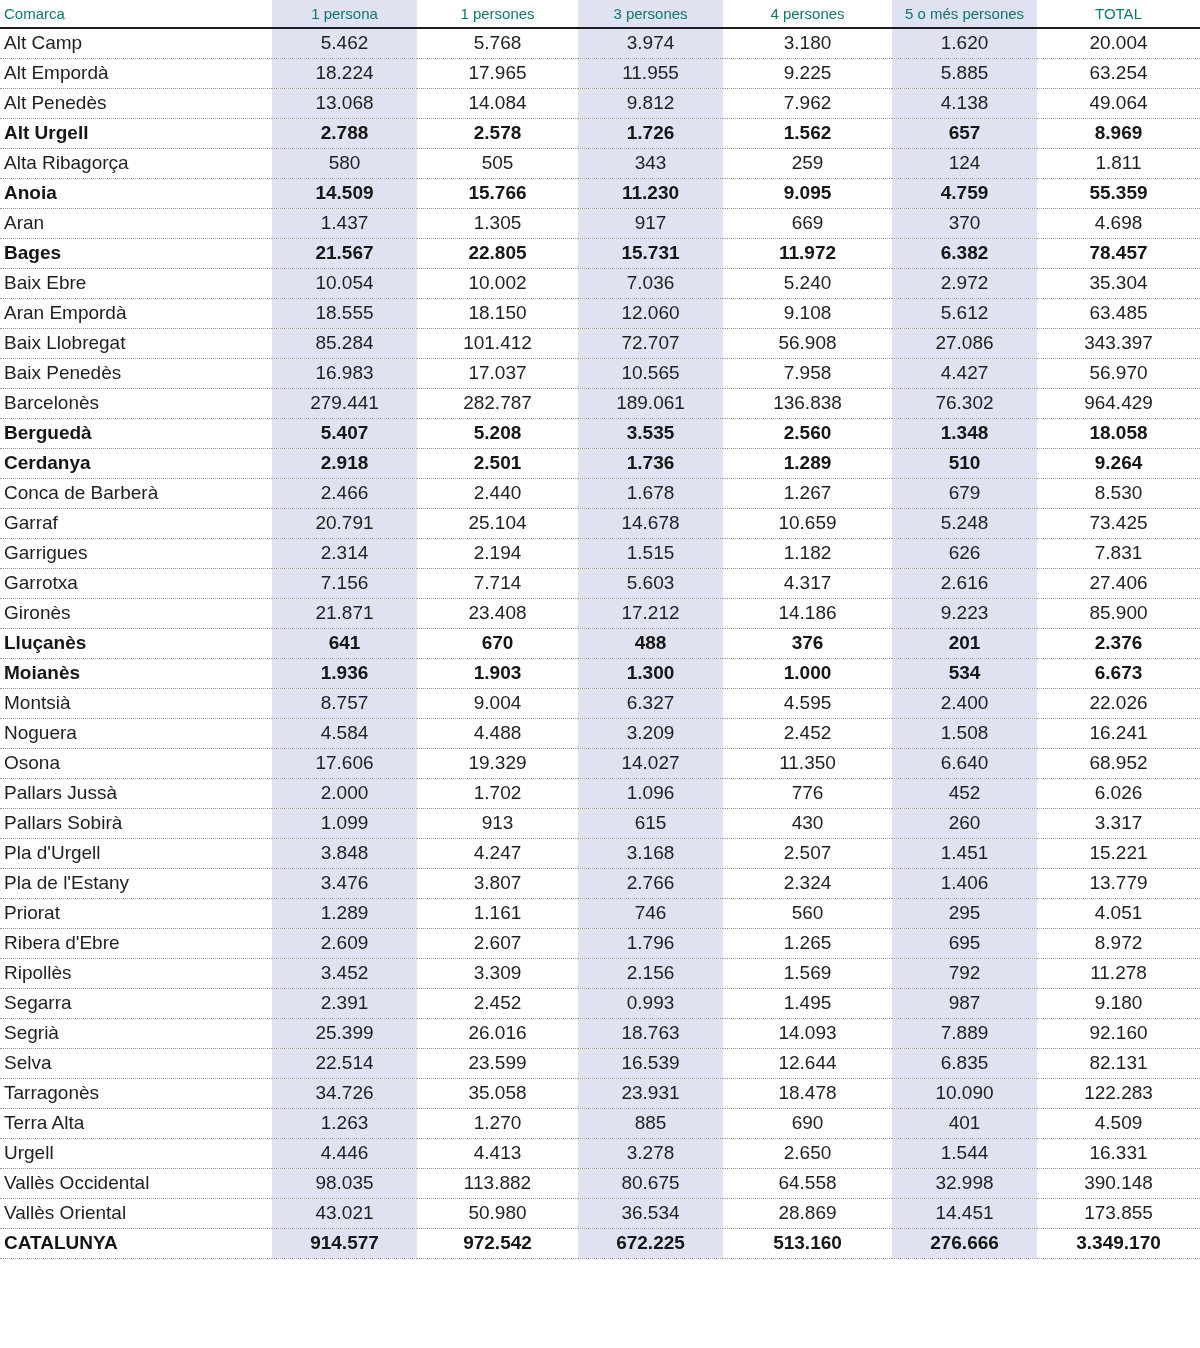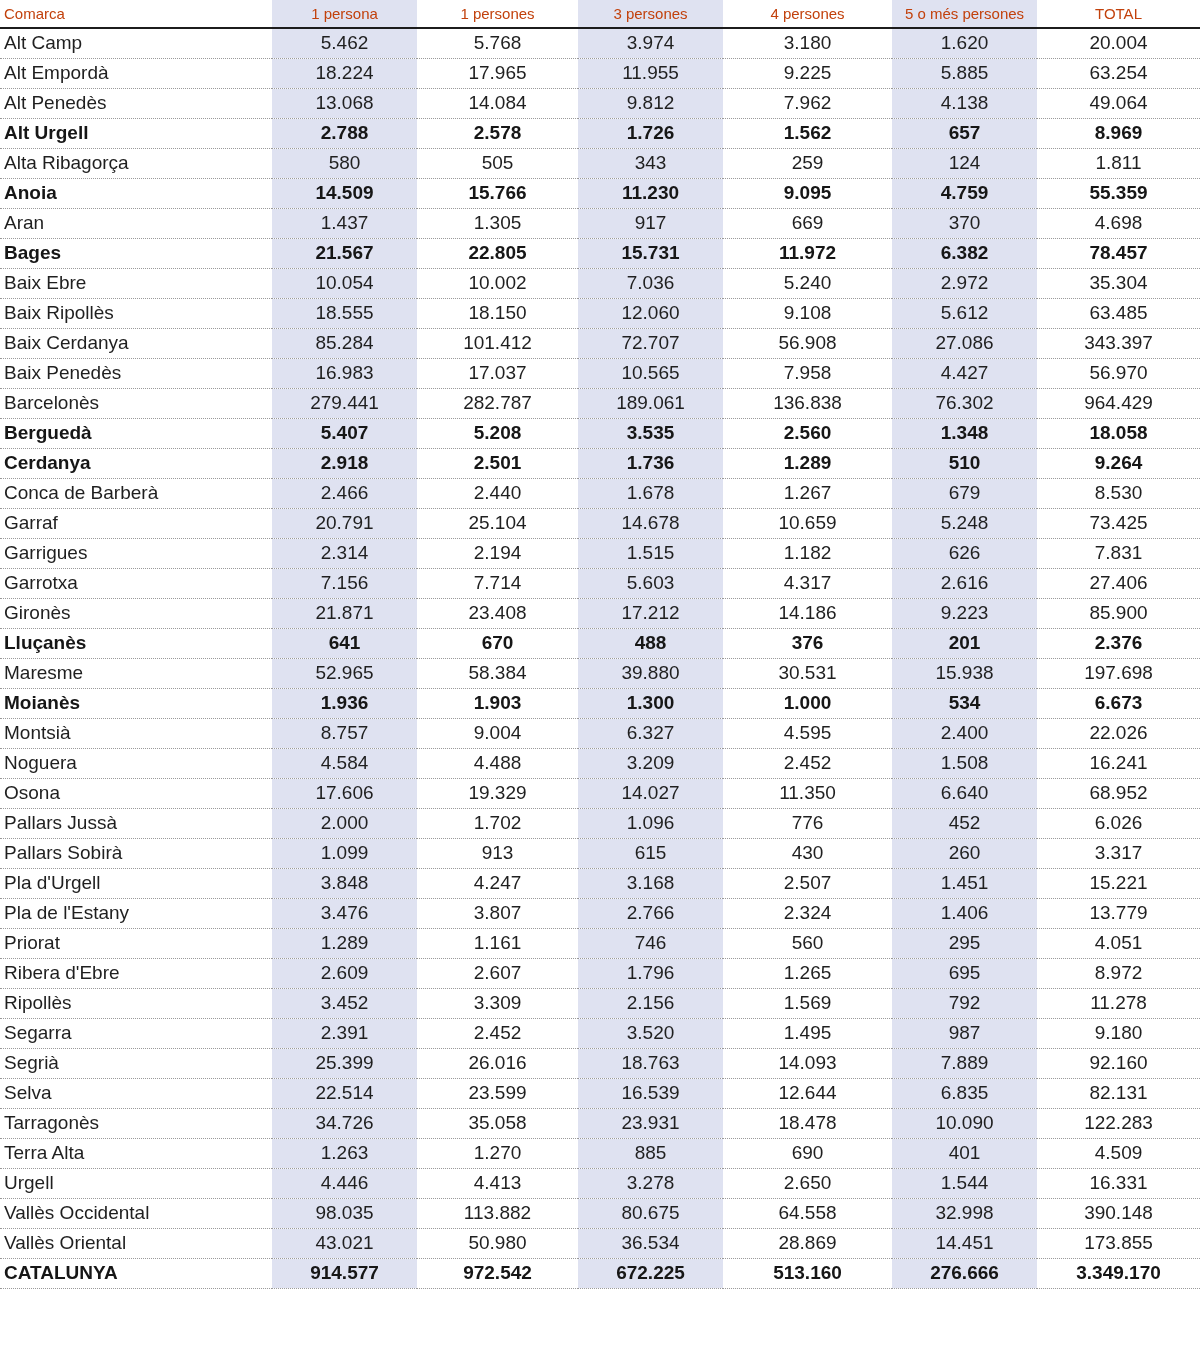--- a/index.html
+++ b/index.html
@@ -10,21 +10,21 @@
     color: #1f1f1f;
   }
   table {
     width: 1200px;
     border-collapse: collapse;
     table-layout: fixed;
   }
   thead th {
     font-size: 15px;
     font-weight: 400;
-    color: #c2410c;
+    color: #0f766e;
     height: 28px;
     vertical-align: bottom;
     padding-bottom: 5px;
     border-bottom: 2px solid #1c1c1c;
     text-align: center;
     white-space: nowrap;
     overflow: hidden;
   }
   tbody td {
     font-size: 19px;
@@ -142,30 +142,30 @@
       <tr>
         <td class="comarca-cell">Baix Ebre</td>
         <td class="shaded">10.054</td>
         <td>10.002</td>
         <td class="shaded">7.036</td>
         <td>5.240</td>
         <td class="shaded">2.972</td>
         <td>35.304</td>
       </tr>
       <tr>
-        <td class="comarca-cell">Baix Ripollès</td>
+        <td class="comarca-cell">Aran Empordà</td>
         <td class="shaded">18.555</td>
         <td>18.150</td>
         <td class="shaded">12.060</td>
         <td>9.108</td>
         <td class="shaded">5.612</td>
         <td>63.485</td>
       </tr>
       <tr>
-        <td class="comarca-cell">Baix Cerdanya</td>
+        <td class="comarca-cell">Baix Llobregat</td>
         <td class="shaded">85.284</td>
         <td>101.412</td>
         <td class="shaded">72.707</td>
         <td>56.908</td>
         <td class="shaded">27.086</td>
         <td>343.397</td>
       </tr>
       <tr>
         <td class="comarca-cell">Baix Penedès</td>
         <td class="shaded">16.983</td>
@@ -249,29 +249,20 @@
       </tr>
       <tr class="bold">
         <td class="comarca-cell">Lluçanès</td>
         <td class="shaded">641</td>
         <td>670</td>
         <td class="shaded">488</td>
         <td>376</td>
         <td class="shaded">201</td>
         <td>2.376</td>
       </tr>
-      <tr>
-        <td class="comarca-cell">Maresme</td>
-        <td class="shaded">52.965</td>
-        <td>58.384</td>
-        <td class="shaded">39.880</td>
-        <td>30.531</td>
-        <td class="shaded">15.938</td>
-        <td>197.698</td>
-      </tr>
       <tr class="bold">
         <td class="comarca-cell">Moianès</td>
         <td class="shaded">1.936</td>
         <td>1.903</td>
         <td class="shaded">1.300</td>
         <td>1.000</td>
         <td class="shaded">534</td>
         <td>6.673</td>
       </tr>
       <tr>
@@ -361,21 +352,21 @@
         <td>3.309</td>
         <td class="shaded">2.156</td>
         <td>1.569</td>
         <td class="shaded">792</td>
         <td>11.278</td>
       </tr>
       <tr>
         <td class="comarca-cell">Segarra</td>
         <td class="shaded">2.391</td>
         <td>2.452</td>
-        <td class="shaded">3.520</td>
+        <td class="shaded">0.993</td>
         <td>1.495</td>
         <td class="shaded">987</td>
         <td>9.180</td>
       </tr>
       <tr>
         <td class="comarca-cell">Segrià</td>
         <td class="shaded">25.399</td>
         <td>26.016</td>
         <td class="shaded">18.763</td>
         <td>14.093</td>

